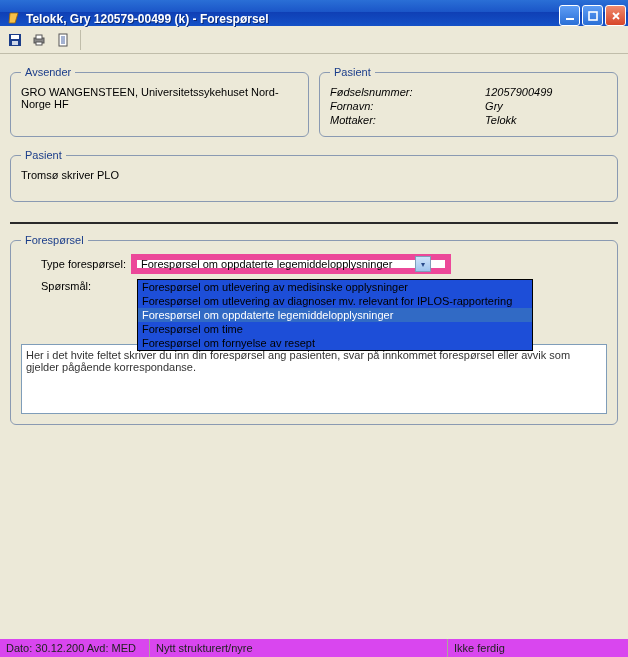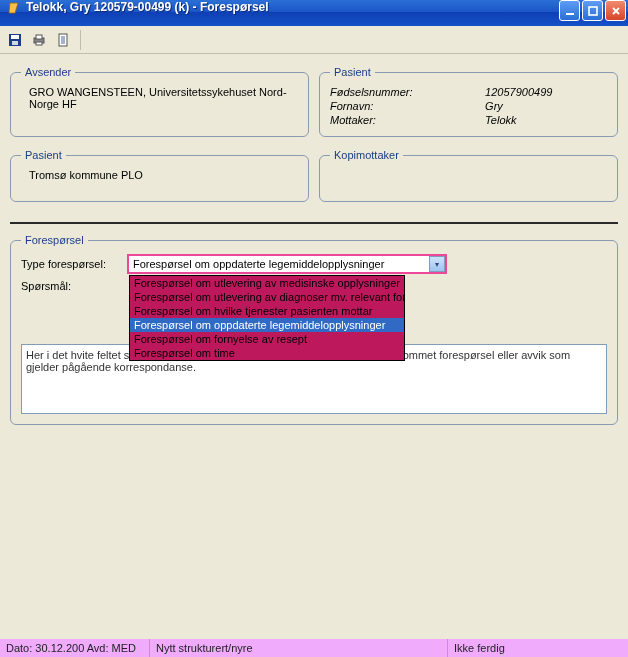--- a/index.html
+++ b/index.html
@@ -11,21 +11,21 @@
     width: 628px;
     height: 657px;
     overflow: hidden;
     position: relative;
   }
   .titlebar {
     height: 26px;
     background: linear-gradient(to bottom, #2a6fd6 0%, #1b56c8 45%, #0f3fb5 46%, #1451c7 100%);
     color: #fff;
     display: flex;
-    align-items: flex-start;
+    align-items: flex-end;
     padding: 0 2px 0 6px;
     font-size: 12px;
   }
   .titlebar .icon {
     width: 16px; height: 16px; margin-right: 4px;
     display: inline-flex; align-items: center; justify-content: center;
   }
   .titlebar .title { flex: 1; font-weight: bold; text-shadow: 1px 1px 1px #083; text-shadow: 1px 1px 0 #0a2a7a; }
   .winbtns { display: flex; gap: 2px; }
   .winbtn {
@@ -52,50 +52,50 @@
     margin: 6px 0;
     position: relative;
   }
   legend {
     color: #1b3d8a; font-size: 11px; padding: 0 4px;
   }
   .row { display: flex; gap: 10px; }
   .row > fieldset { flex: 1; }
   .patient-grid { display: grid; grid-template-columns: auto auto; column-gap: 18px; row-gap: 2px; font-style: italic; }
   .hr { border-top: 2px solid #2a2a2a; margin: 14px 0 10px 0; }
-  .form-row { display: flex; align-items: center; gap: 16px; margin-bottom: 6px; position: relative; }
+  .form-row { display: flex; align-items: center; gap: 0; margin-bottom: 6px; position: relative; margin-left: 20px; }
   .form-row .lbl { width: 90px; }
   .select-box {
-    width: 320px; height: 20px; border: 2px solid #ec4899; background: #fff;
-    display: flex; align-items: center; justify-content: space-between; padding: 0 0 0 4px;
+    width: 320px; height: 20px; border: 6px solid #ec4899; background: #fff;
+    display: flex; align-items: center; justify-content: space-between; padding: 0 14px 0 4px;
     font-size: 11px; position: relative;
   }
   .select-arrow {
     width: 16px; height: 16px; background: linear-gradient(#cfe3fb,#9fc4ee);
     border: 1px solid #7f9db9; display: flex; align-items: center; justify-content: center;
     font-size: 8px; color: #2a4a8a;
   }
   .dropdown {
-    position: absolute; top: 19px; left: 0; width: 276px;
-    border: 1px solid #000; background: #be185d; z-index: 10;
+    position: absolute; top: 19px; left: 0; width: 396px;
+    border: 1px solid #000; background: #1d4ed8; z-index: 10;
   }
   .dropdown .opt { padding: 1px 4px; white-space: nowrap; overflow: hidden; }
   .dropdown .opt.selected { background: #316ac5; color: #fff; }
   .textarea {
     width: 100%; height: 70px; border: 1px solid #7f9db9; background: #fff;
     padding: 4px; font-size: 11px; color: #333;
   }
   .statusbar {
     position: absolute; left: 0; right: 0; bottom: 0; height: 18px;
-    background: #f0abfc; border-top: 0px solid #aca899;
+    background: #d946ef; border-top: 0px solid #aca899;
     display: flex; align-items: center; font-size: 11px; color: #222;
   }
   .status-cell { padding: 0 6px; border-right: 1px solid #aca899; height: 100%; display: flex; align-items: center; overflow: hidden; }
   .status-cell:last-child { border-right: none; }
-  .fs-body { min-height: 22px; margin-left: 8px; }
+  .fs-body { min-height: 22px; }
   svg { display: block; }
 </style>
 </head>
 <body>
 
 <div class="titlebar">
   <span class="icon">
     <svg width="14" height="14" viewBox="0 0 14 14">
         <path d="M3 2 L11 2 L8 12 L2 12 Z" fill="#f6c04a" stroke="#a06a00" stroke-width="0.8"></path>
       </svg>
@@ -159,45 +159,40 @@
         <span>Gry</span>
         <span>Mottaker:</span>
         <span>Telokk</span>
       </div>
     </fieldset>
   </div>
 
   <div class="row">
     <fieldset>
       <legend>Pasient</legend>
-      <div class="fs-body">Tromsø kommune PLO</div>
-    </fieldset>
-    <fieldset>
-      <legend>Kopimottaker</legend>
-      <div class="fs-body"></div>
+      <div class="fs-body">Tromsø skriver PLO</div>
     </fieldset>
   </div>
 
   <div class="hr"></div>
 
   <fieldset style="min-height:190px;">
     <legend>Forespørsel</legend>
 
     <div class="form-row">
       <span class="lbl">Type forespørsel:</span>
       <div class="select-box">
         <span>Forespørsel om oppdaterte legemiddelopplysninger</span>
         <span class="select-arrow">▾</span>
         <div class="dropdown" id="dropdown-list">
             <div class="opt">Forespørsel om utlevering av medisinske opplysninger</div>
             <div class="opt">Forespørsel om utlevering av diagnoser mv. relevant for IPLOS-rapportering</div>
-            <div class="opt">Forespørsel om hvilke tjenester pasienten mottar</div>
             <div class="opt selected">Forespørsel om oppdaterte legemiddelopplysninger</div>
+            <div class="opt">Forespørsel om time</div>
             <div class="opt">Forespørsel om fornyelse av resept</div>
-            <div class="opt">Forespørsel om time</div>
           </div>
       </div>
     </div>
 
     <div class="form-row" style="align-items:flex-start;">
       <span class="lbl">Spørsmål:</span>
     </div>
 
     <div style="height:46px;"></div>
 

